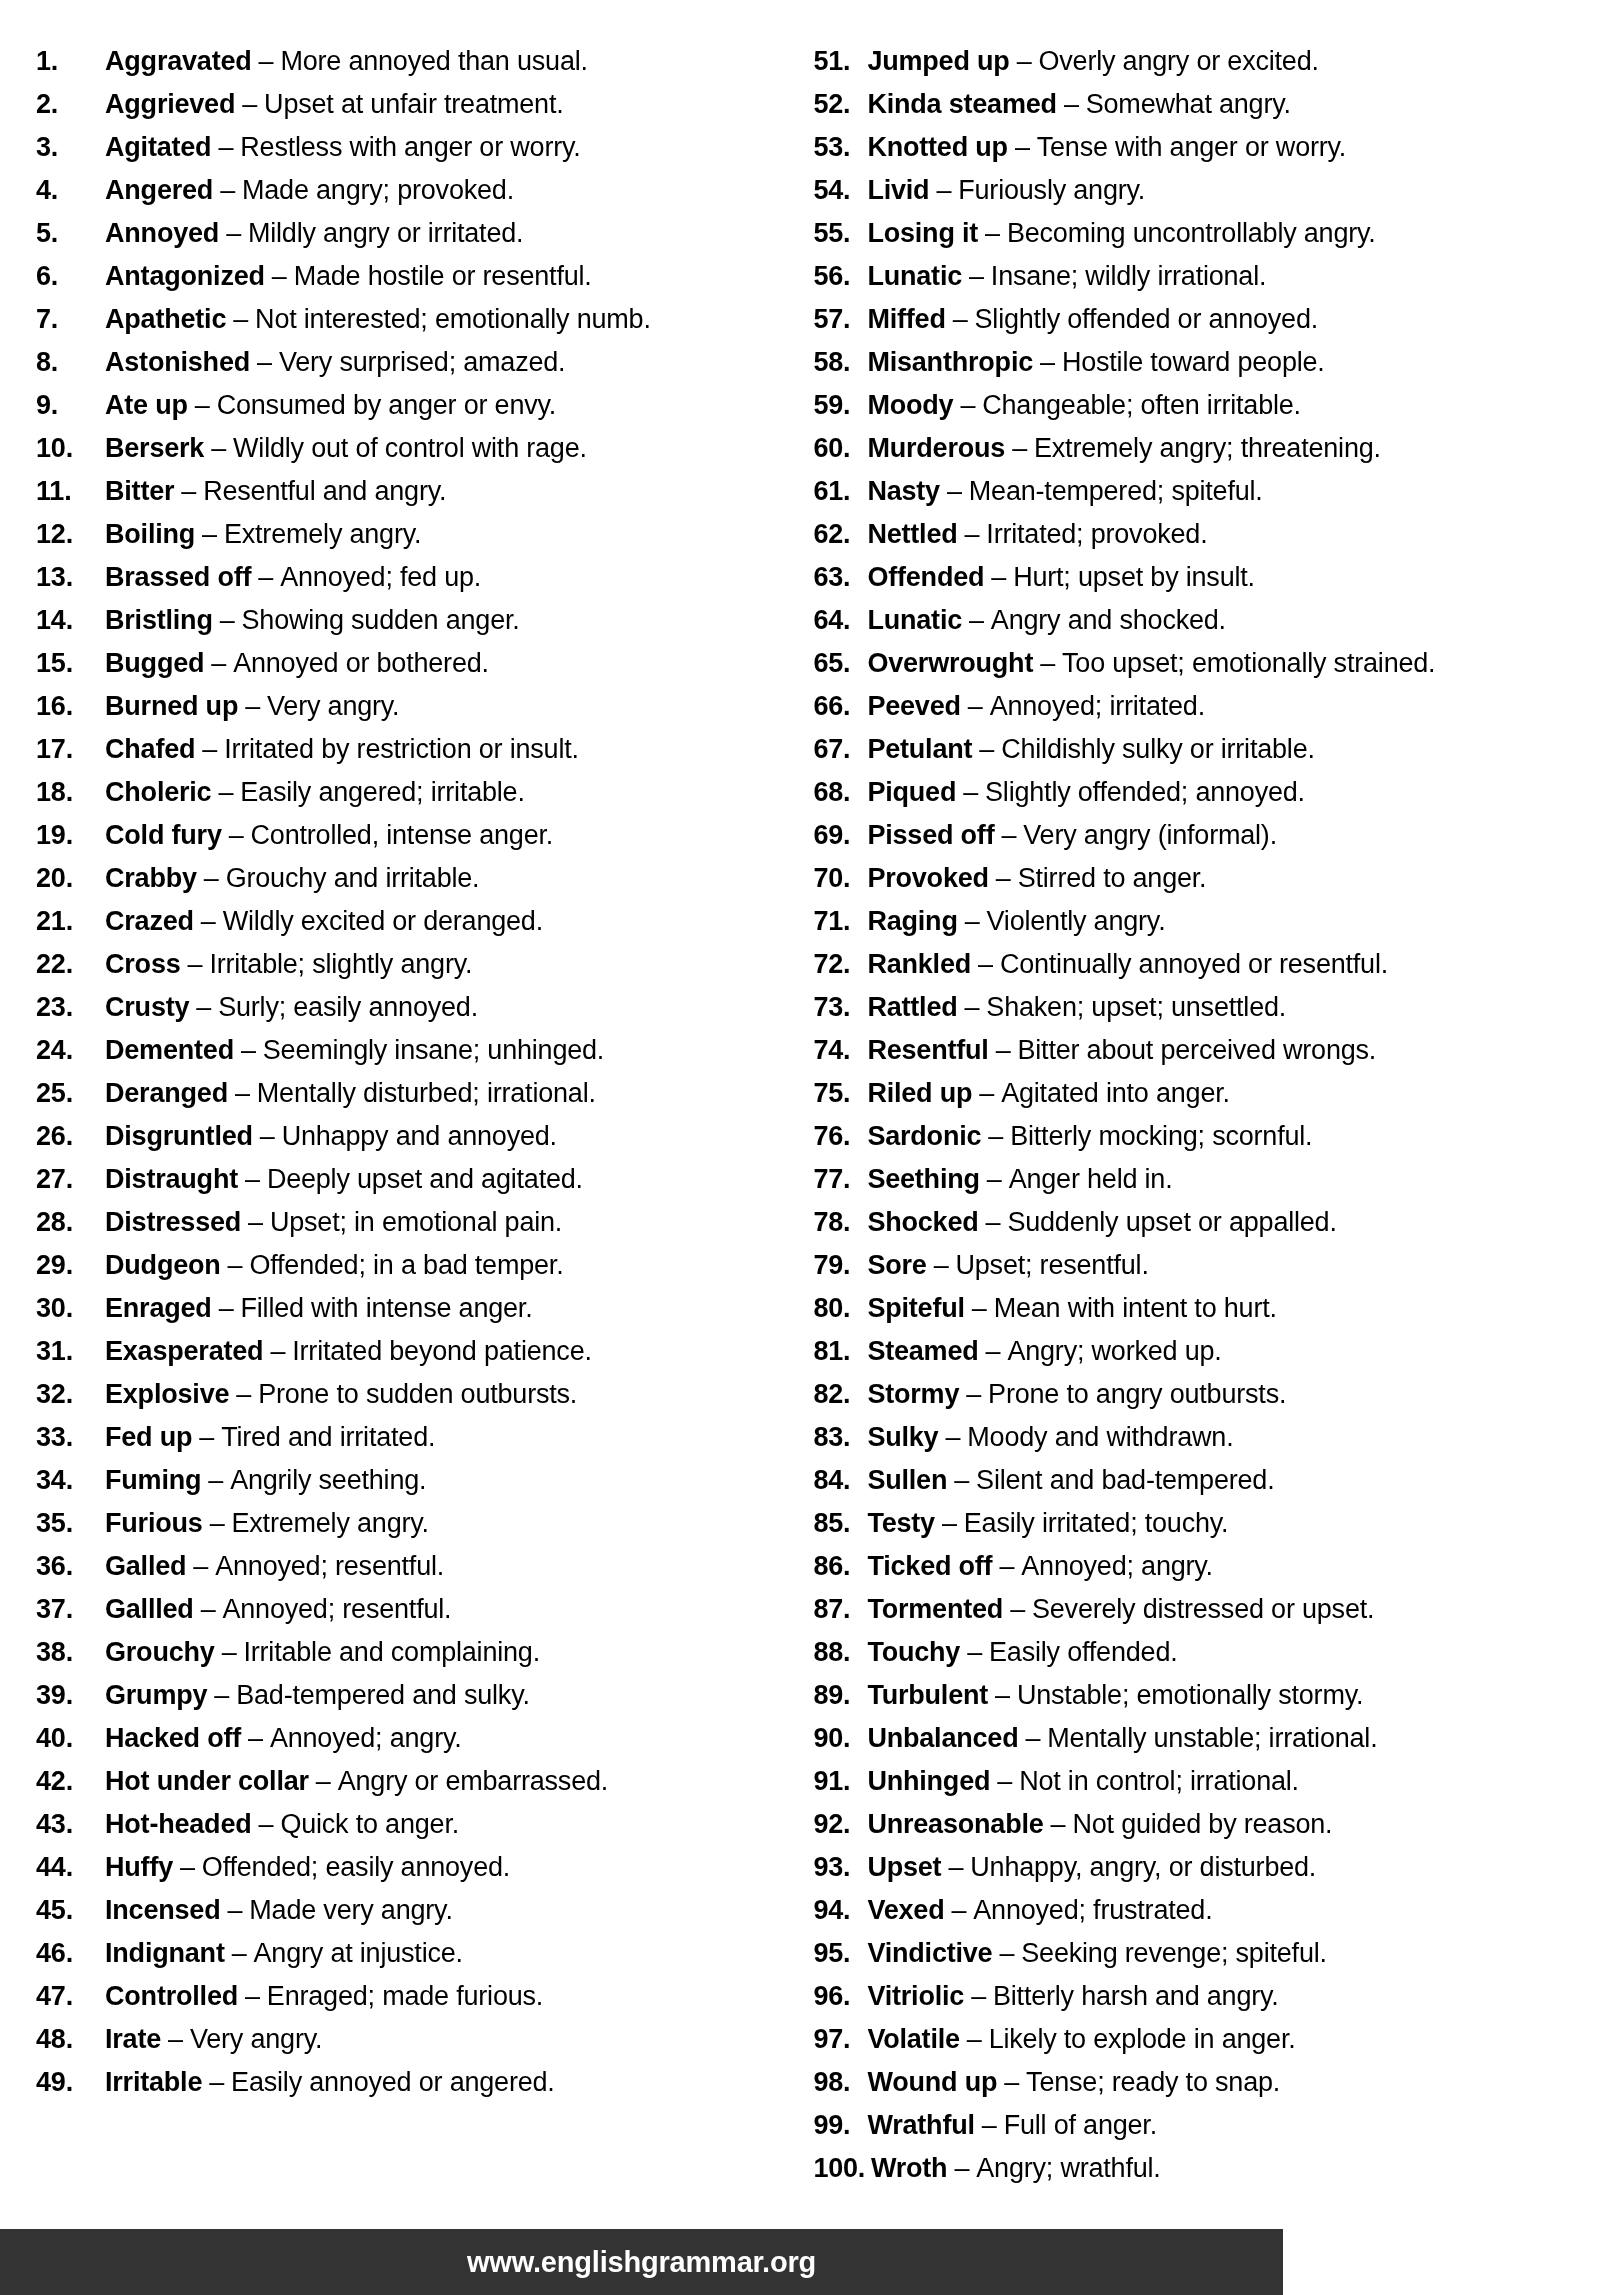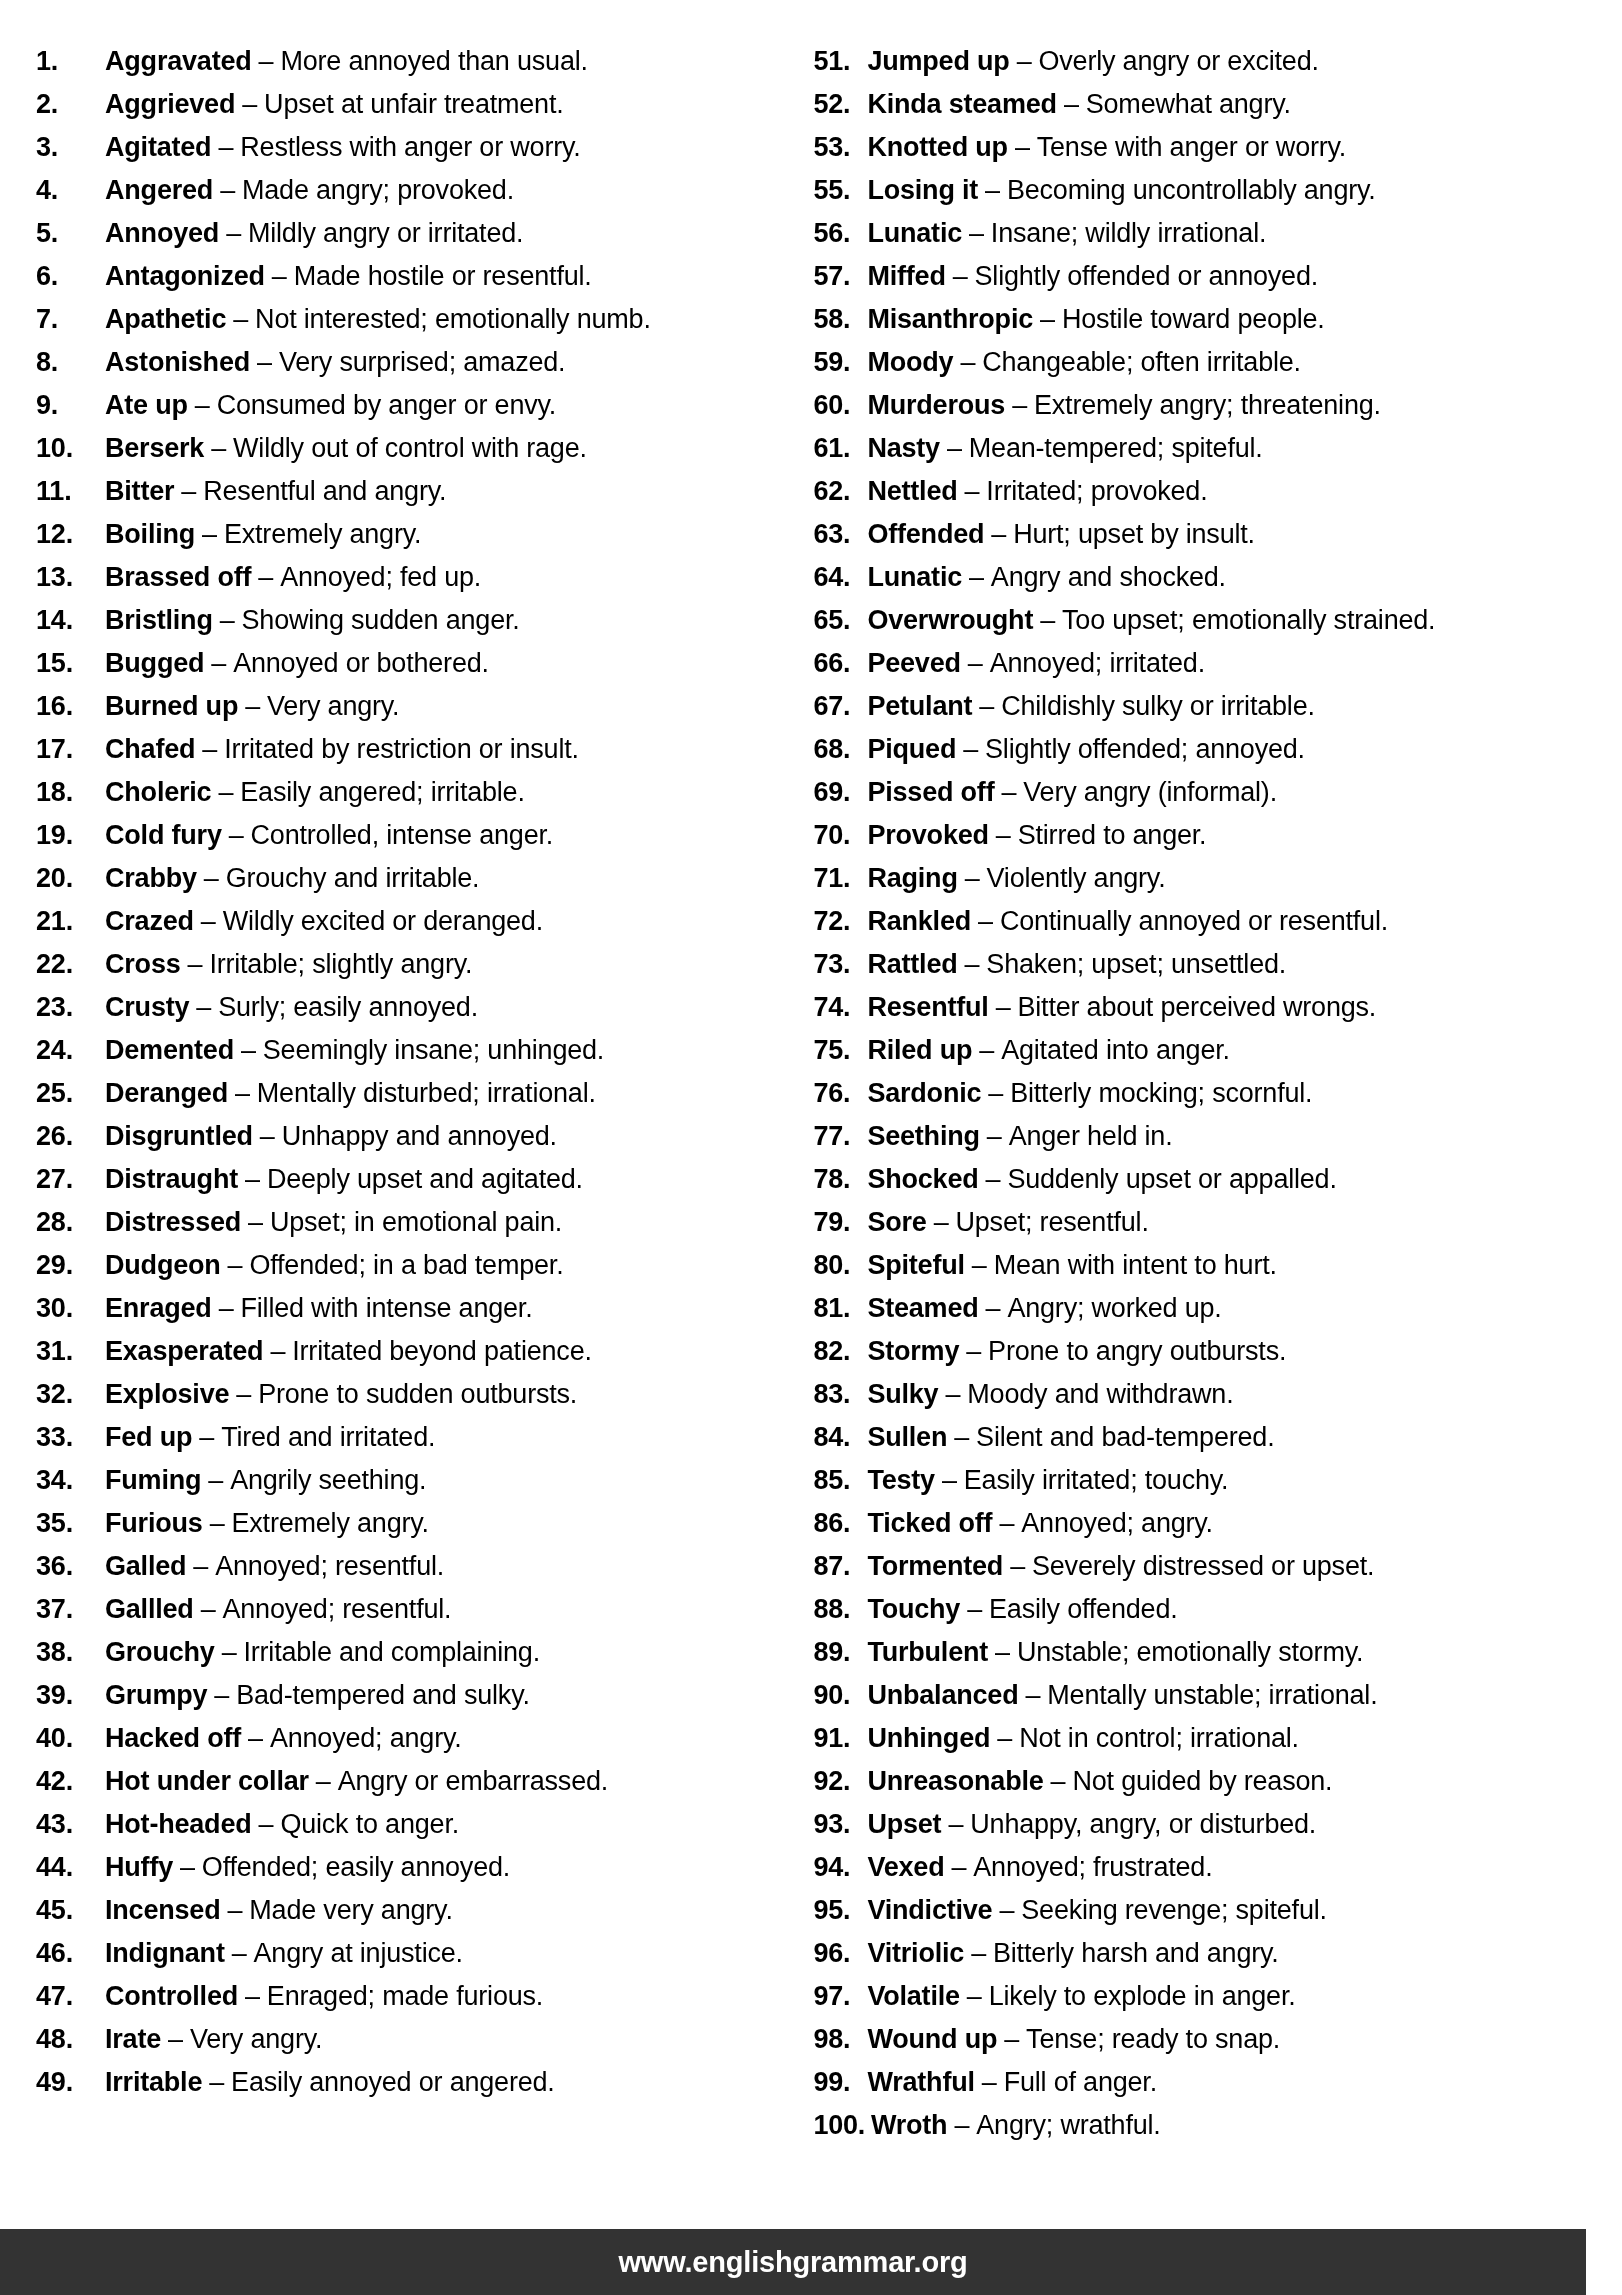--- a/index.html
+++ b/index.html
@@ -54,21 +54,21 @@
   .term {
     font-weight: 700;
   }
   .sep {
     margin: 0 0.26em;
   }
   .footer-bar {
     position: absolute;
     left: 0;
     bottom: 0;
-    width: 1586px;
+    width: 1283px;
     height: 66px;
     background: #333333;
     display: flex;
     align-items: center;
     justify-content: center;
   }
   .footer-url {
     color: #ffffff;
     font-size: 29px;
     font-weight: 700;
@@ -332,20 +332,24 @@
   <div class="item">
     <span class="num">52.</span>
     <span class="text"><b class="term">Kinda steamed</b><span class="sep">–</span><span class="def">Somewhat angry.</span></span>
   </div>
 
   <div class="item">
     <span class="num">53.</span>
     <span class="text"><b class="term">Knotted up</b><span class="sep">–</span><span class="def">Tense with anger or worry.</span></span>
   </div>
 
+  <div class="item">
+    <span class="num">54.</span>
+    <span class="text"><b class="term">Livid</b><span class="sep">–</span><span class="def">Furiously angry.</span></span>
+  </div>
 
   <div class="item">
     <span class="num">55.</span>
     <span class="text"><b class="term">Losing it</b><span class="sep">–</span><span class="def">Becoming uncontrollably angry.</span></span>
   </div>
 
   <div class="item">
     <span class="num">56.</span>
     <span class="text"><b class="term">Lunatic</b><span class="sep">–</span><span class="def">Insane; wildly irrational.</span></span>
   </div>

